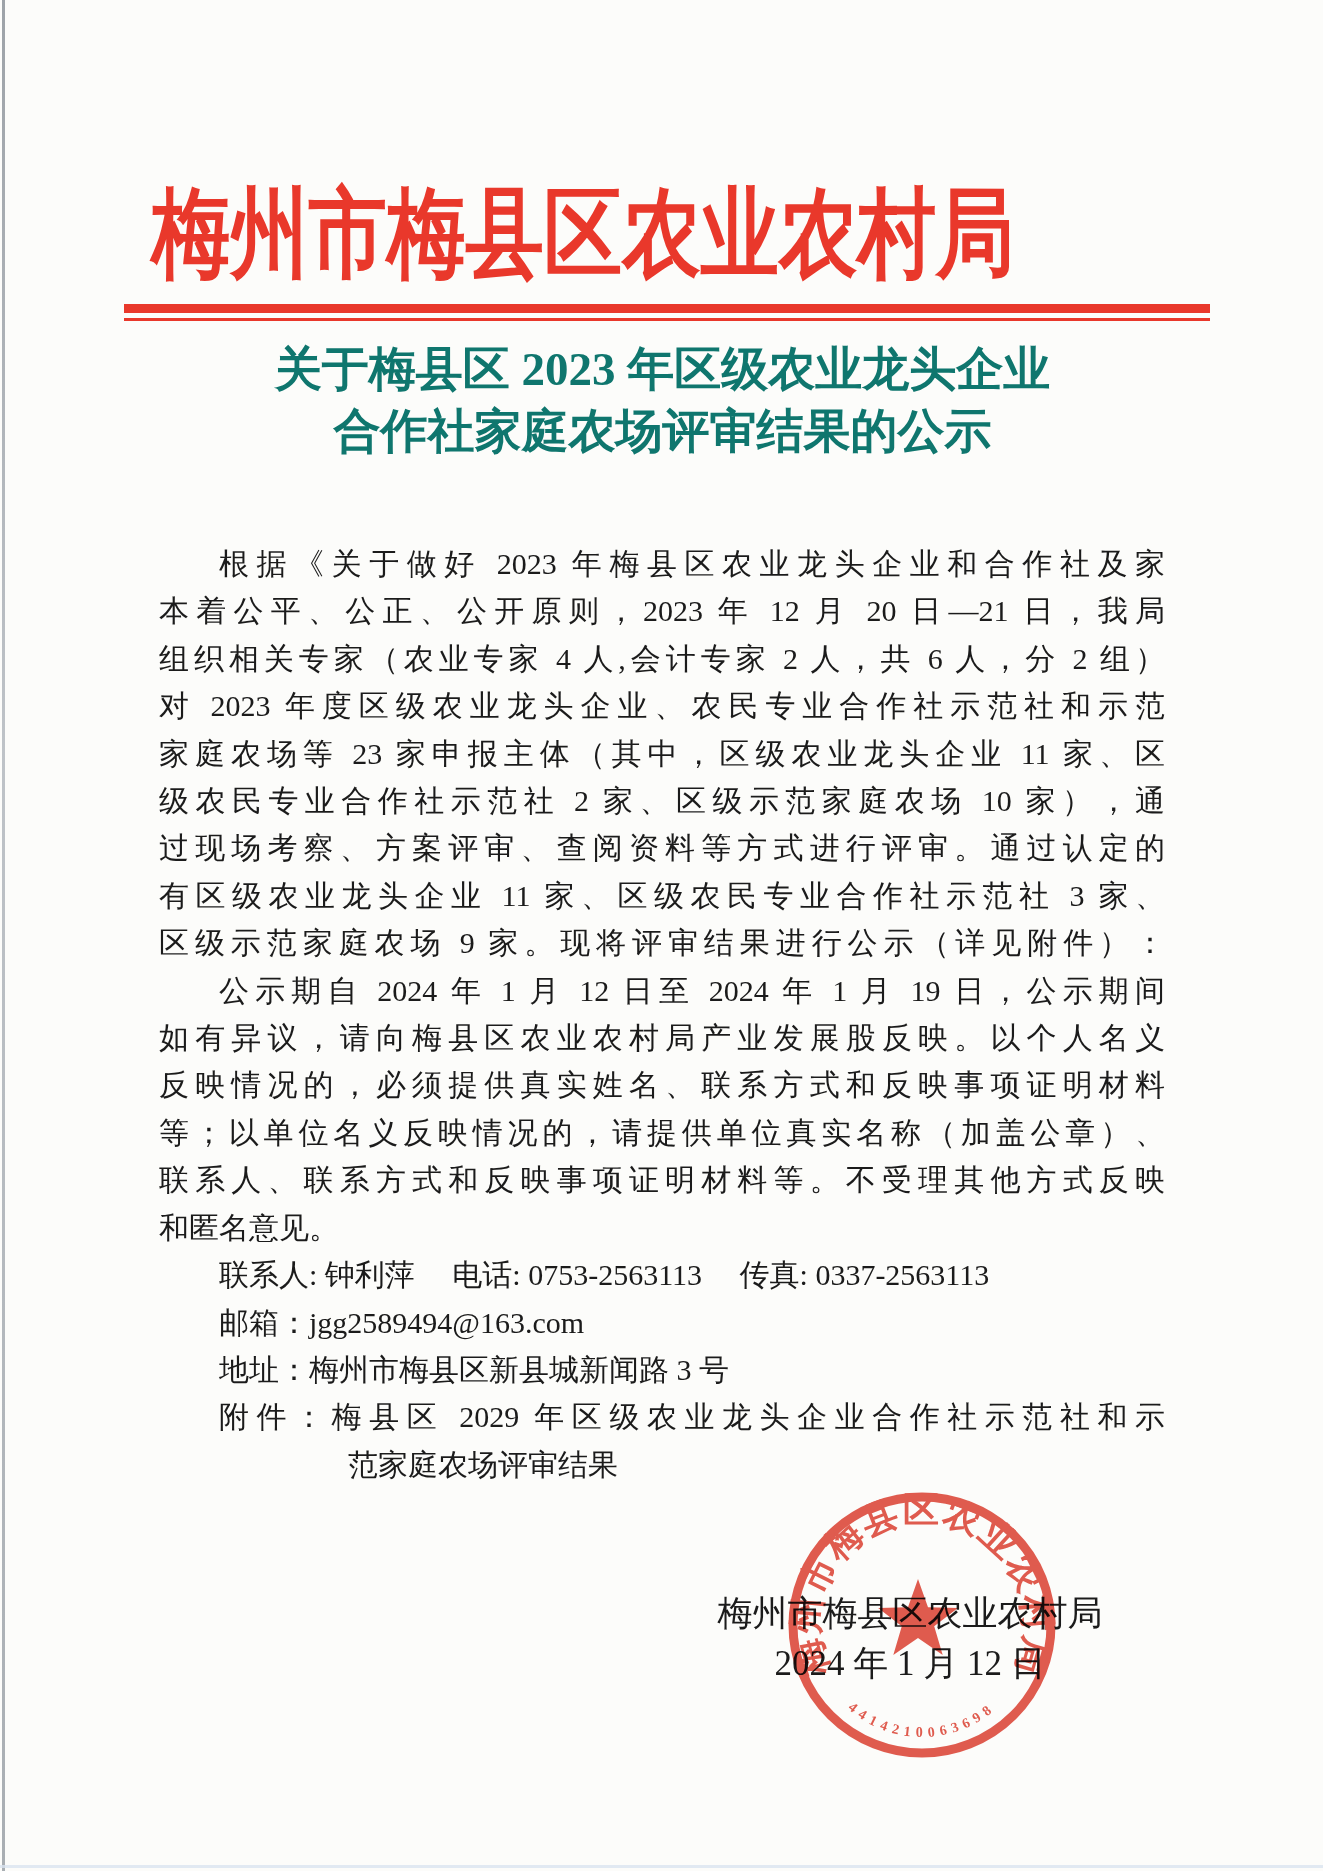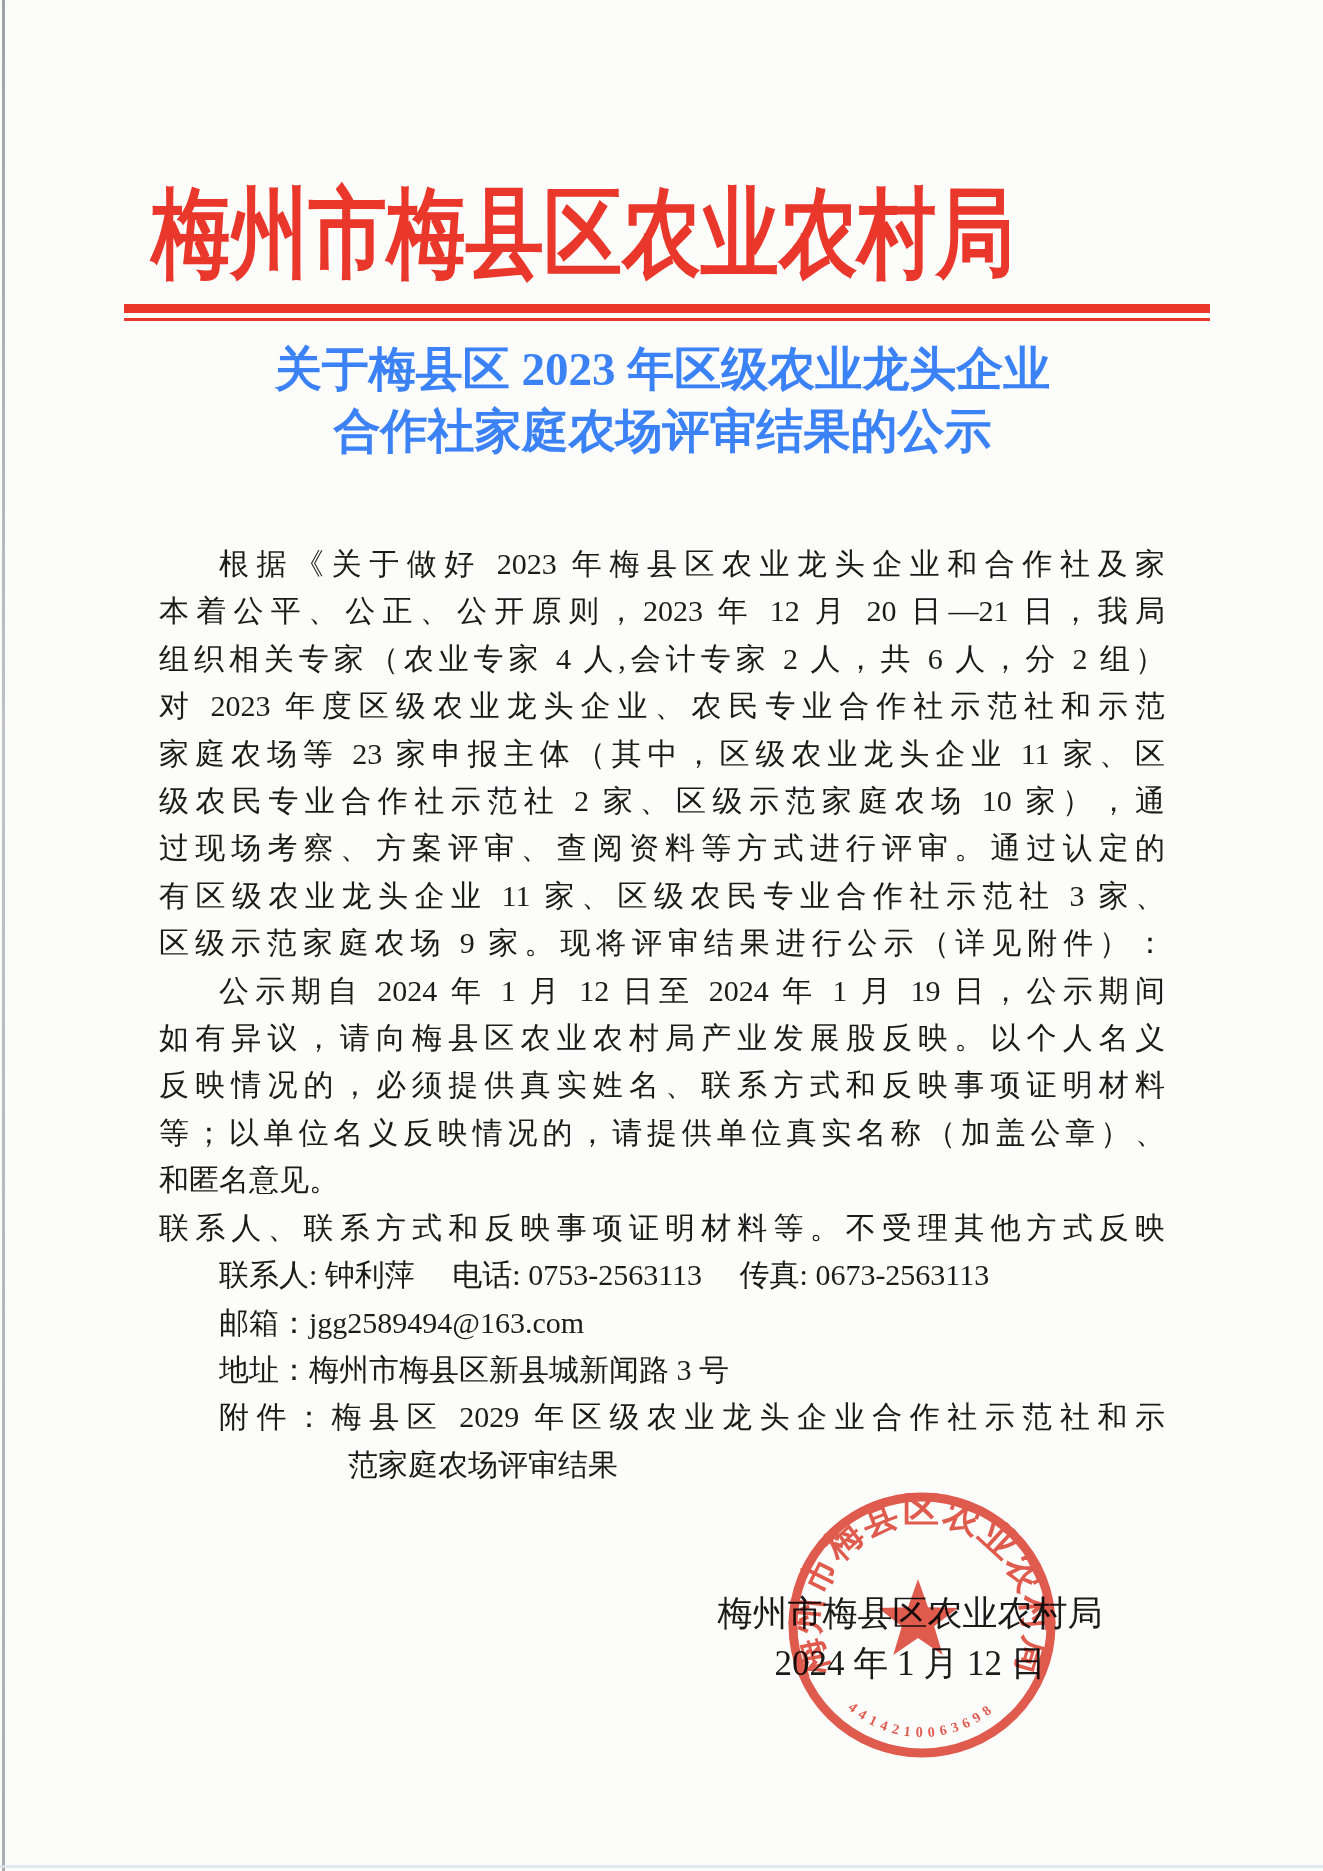--- a/index.html
+++ b/index.html
@@ -37,21 +37,21 @@
     transform-origin:583px 50%;
     letter-spacing:0;
     white-space:nowrap;
   }
   .rule{position:absolute;left:124px;width:1086px;background:var(--red);}
   .rule-thick{top:304px;height:9px;}
   .rule-thin{top:318px;height:3px;}
   .doc-title{
     position:absolute;left:110px;top:338px;width:1105px;
     text-align:center;font-weight:bold;
-    font-size:47px;line-height:62px;color:#3b82f6;
+    font-size:47px;line-height:62px;color:#0f766e;
   }
   .body-block{
     position:absolute;left:159px;top:540px;width:1006px;
     font-size:30px;line-height:47.4px;
   }
   .bl{width:100%;}
   .bl.j{text-align:justify;text-align-last:justify;}
   .bl.i2{text-indent:2em;}
   .bl.i5{text-indent:189px;}
   .signature{
@@ -89,23 +89,23 @@
     <div class="bl j">对 2023 年度区级农业龙头企业、农民专业合作社示范社和示范</div>
     <div class="bl j">家庭农场等 23 家申报主体（其中，区级农业龙头企业 11 家、区</div>
     <div class="bl j">级农民专业合作社示范社 2 家、区级示范家庭农场 10 家），通</div>
     <div class="bl j">过现场考察、方案评审、查阅资料等方式进行评审。通过认定的</div>
     <div class="bl j">有区级农业龙头企业 11 家、区级农民专业合作社示范社 3 家、</div>
     <div class="bl j">区级示范家庭农场 9 家。现将评审结果进行公示（详见附件）：</div>
     <div class="bl j i2">公示期自 2024 年 1 月 12 日至 2024 年 1 月 19 日，公示期间</div>
     <div class="bl j">如有异议，请向梅县区农业农村局产业发展股反映。以个人名义</div>
     <div class="bl j">反映情况的，必须提供真实姓名、联系方式和反映事项证明材料</div>
     <div class="bl j">等；以单位名义反映情况的，请提供单位真实名称（加盖公章）、</div>
+    <div class="bl j">联系人、联系方式和反映事项证明材料等。不受理其他方式反映</div>
     <div class="bl">和匿名意见。</div>
-    <div class="bl j">联系人、联系方式和反映事项证明材料等。不受理其他方式反映</div>
-    <div class="bl i2">联系人: 钟利萍　 电话: 0753-2563113　 传真: 0673-2563113</div>
+    <div class="bl i2">联系人: 钟利萍　 电话: 0753-2563113　 传真: 0337-2563113</div>
     <div class="bl i2">邮箱：jgg2589494@163.com</div>
     <div class="bl i2">地址：梅州市梅县区新县城新闻路 3 号</div>
     <div class="bl j i2">附件：梅县区 2029 年区级农业龙头企业合作社示范社和示</div>
     <div class="bl i5">范家庭农场评审结果</div>
   </div>
 
   <div class="signature">
     <div>梅州市梅县区农业农村局</div>
     <div>2024 年 1 月 12 日</div>
   </div>

